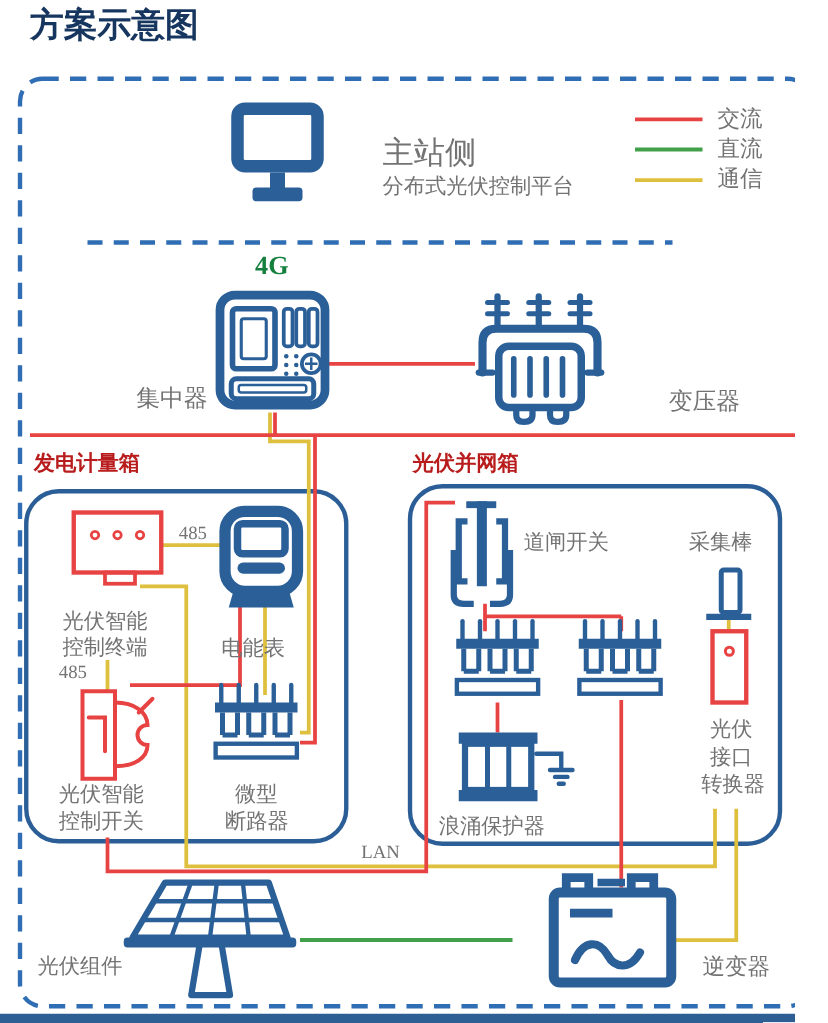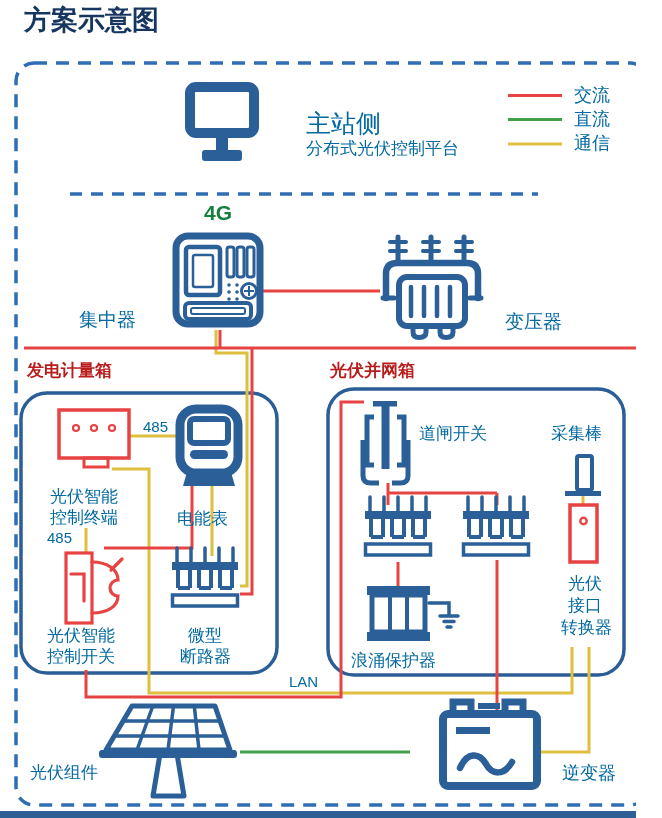--- a/index.html
+++ b/index.html
@@ -1,25 +1,25 @@
 <!DOCTYPE html>
 <html><head>
 <meta charset="utf-8">
 <style>
   html,body{margin:0;padding:0;background:#ffffff;}
   .canvas{position:relative;width:636px;height:818px;background:#ffffff;overflow:hidden;
-          font-family:Liberation Sans, sans-serif;}
+          font-family:Liberation Serif, serif;}
   .canvas svg{position:absolute;left:0;top:0;}
   .lbl{position:absolute;white-space:nowrap;line-height:1.2;}
-  .t-blue{color:#0369a1;}
+  .t-blue{color:#737373;}
   .t-navy{color:#b91c1c;font-weight:700;}
   .t-title{color:#16365f;font-weight:800;}
   .t-yellow{color:#15803d;font-weight:700;}
   .fs27{font-size:27px;} .fs25{font-size:25px;} .fs21{font-size:21px;}
-  .fs19{font-size:19px;} .fs18{font-size:18px;} .fs17{font-size:17px;} .fs15{font-size:15px;}
+  .fs19{font-size:19px;margin-left:30px;} .fs18{font-size:18px;} .fs17{font-size:17px;} .fs15{font-size:15px;}
 </style>
 </head>
 <body>
 
 <div class="canvas">
 
   <svg width="662" height="818" viewBox="0 0 662 818">
     <defs>
       <g id="breaker">
         <g stroke="#2b5f98" stroke-width="3.5" stroke-linecap="round">

